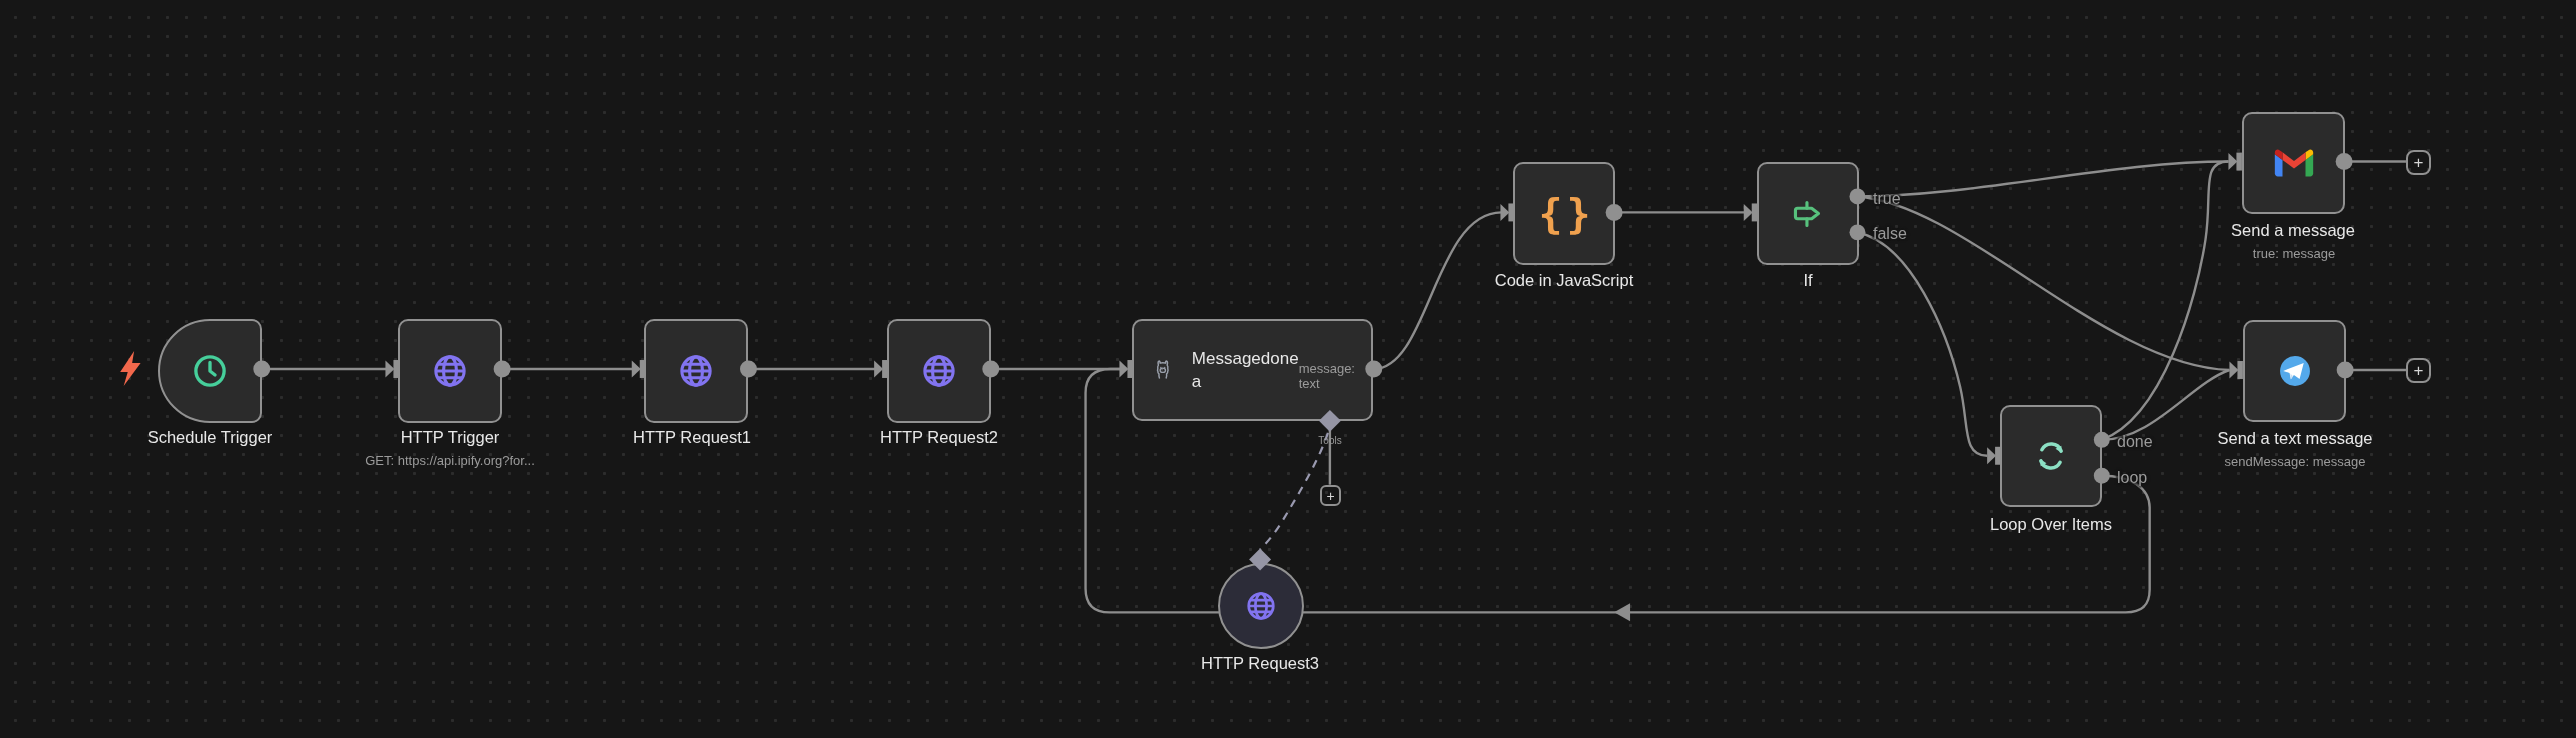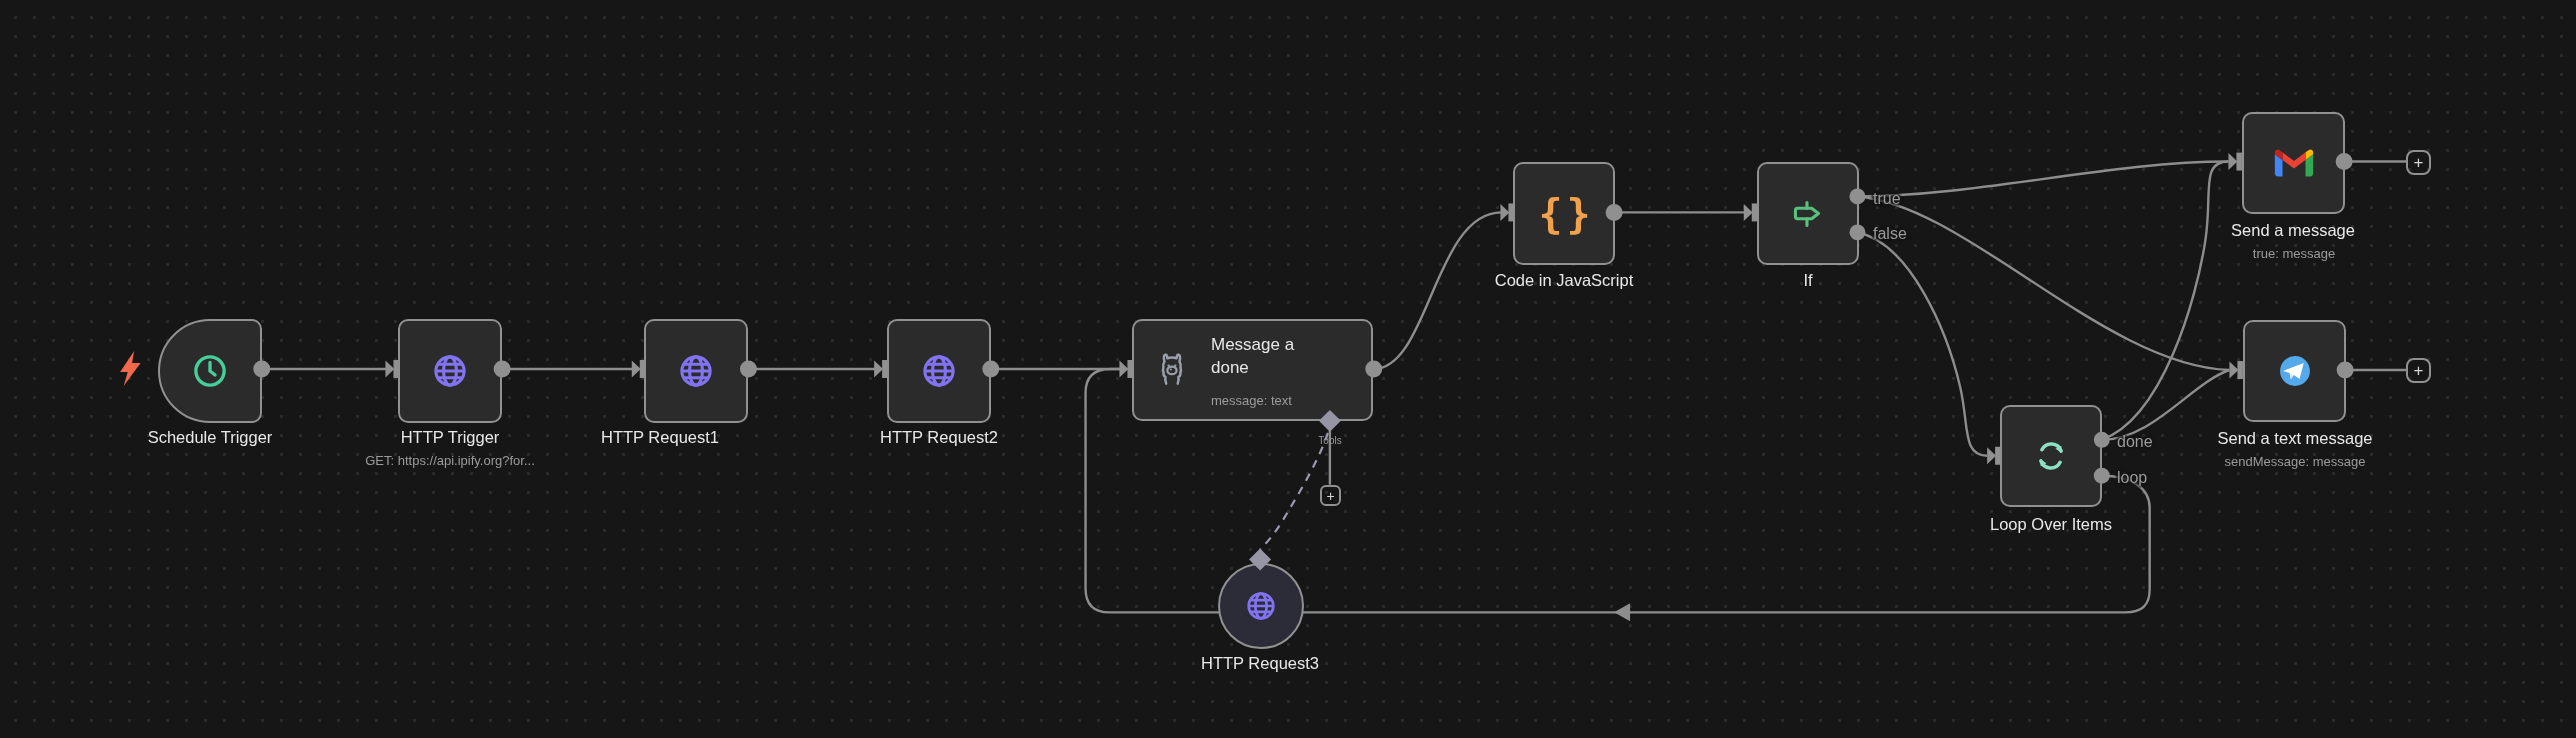--- a/index.html
+++ b/index.html
@@ -39,21 +39,21 @@
     text-shadow:-2px 0 2px var(--canvas-bg,#161616),2px 0 2px var(--canvas-bg,#161616),
                  0 2px 2px var(--canvas-bg,#161616),0 -2px 2px var(--canvas-bg,#161616);
   }
   .plus{
     position:absolute;z-index:2;width:25px;height:25px;box-sizing:border-box;
     border:2px solid var(--node-border,#919191);border-radius:8px;
     color:#d6d6d6;font-size:17px;font-weight:400;line-height:1;
     display:flex;align-items:center;justify-content:center;background:transparent;
   }
   .plus.small{width:21px;height:21px;border-radius:6px;font-size:14px;}
-  .mam-text{display:flex;flex-direction:column;}
+  .mam-text{display:flex;flex-direction:row;}
   .mam-title{color:var(--label-text,#e8e8e8);font-size:17px;line-height:23px;font-weight:500;}
   .mam-sub{color:var(--subtitle-text,#9b9b9b);font-size:13px;margin-top:14px;}
   .braces{
     font-family:"DejaVu Sans Mono",monospace;font-weight:bold;font-size:40px;
     color:var(--code-icon,#f0a14e);letter-spacing:4px;margin-left:5px;
   }
 </style>
 </head>
 <body>
 
@@ -165,21 +165,21 @@
   <svg width="40" height="40" viewBox="0 0 44 44">
     <circle cx="22" cy="22" r="13.5" fill="none" stroke="var(--http-icon,#8274f0)" stroke-width="3"></circle>
     <ellipse cx="22" cy="22" rx="6.2" ry="13.5" fill="none" stroke="var(--http-icon,#8274f0)" stroke-width="3"></ellipse>
     <path d="M10.2 15.5 H33.8 M8.5 22 H35.5 M10.2 28.5 H33.8" stroke="var(--http-icon,#8274f0)" stroke-width="3" fill="none"></path>
   </svg>
 </div>
 
 <div class="node-label" style="left:210px;top:428px">Schedule Trigger</div>
 <div class="node-label" style="left:450px;top:428px">HTTP Trigger</div>
 <div class="node-sub" style="left:450px;top:453px">GET: https://api.ipify.org?for...</div>
-<div class="node-label" style="left:660px;top:428px">HTTP Request1</div>
+<div class="node-label" style="left:692px;top:428px">HTTP Request1</div>
 <div class="node-label" style="left:939px;top:428px">HTTP Request2</div>
 <div class="node-label" style="left:1564px;top:271px">Code in JavaScript</div>
 <div class="node-label" style="left:1808px;top:271px">If</div>
 <div class="node-label" style="left:2293px;top:221px">Send a message</div>
 <div class="node-sub" style="left:2294px;top:246px">true: message</div>
 <div class="node-label" style="left:2295px;top:429px">Send a text message</div>
 <div class="node-sub" style="left:2295px;top:454px">sendMessage: message</div>
 <div class="node-label" style="left:2051px;top:515px">Loop Over Items</div>
 <div class="node-label" style="left:1260px;top:654px">HTTP Request3</div>
 <div class="node-sub" style="left:1330px;top:435px;font-size:10px">Tools</div>

